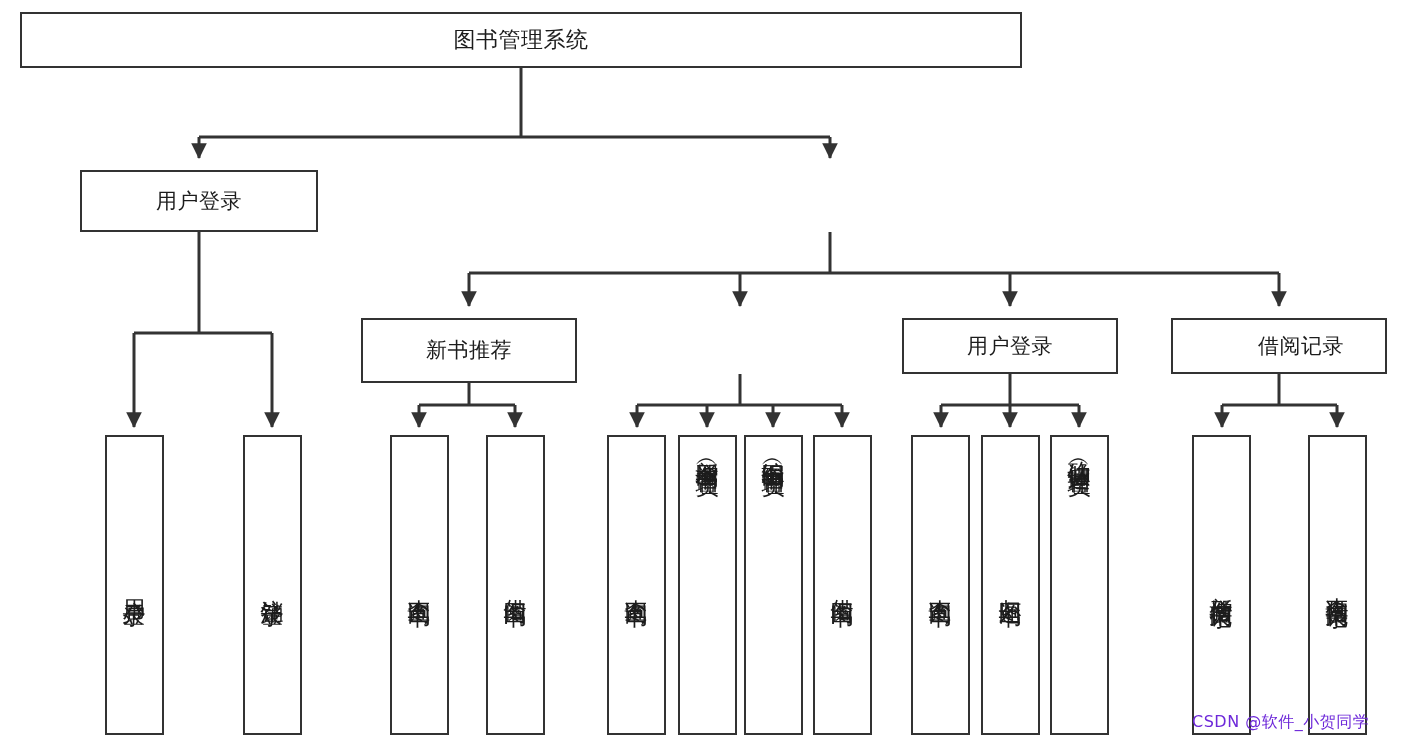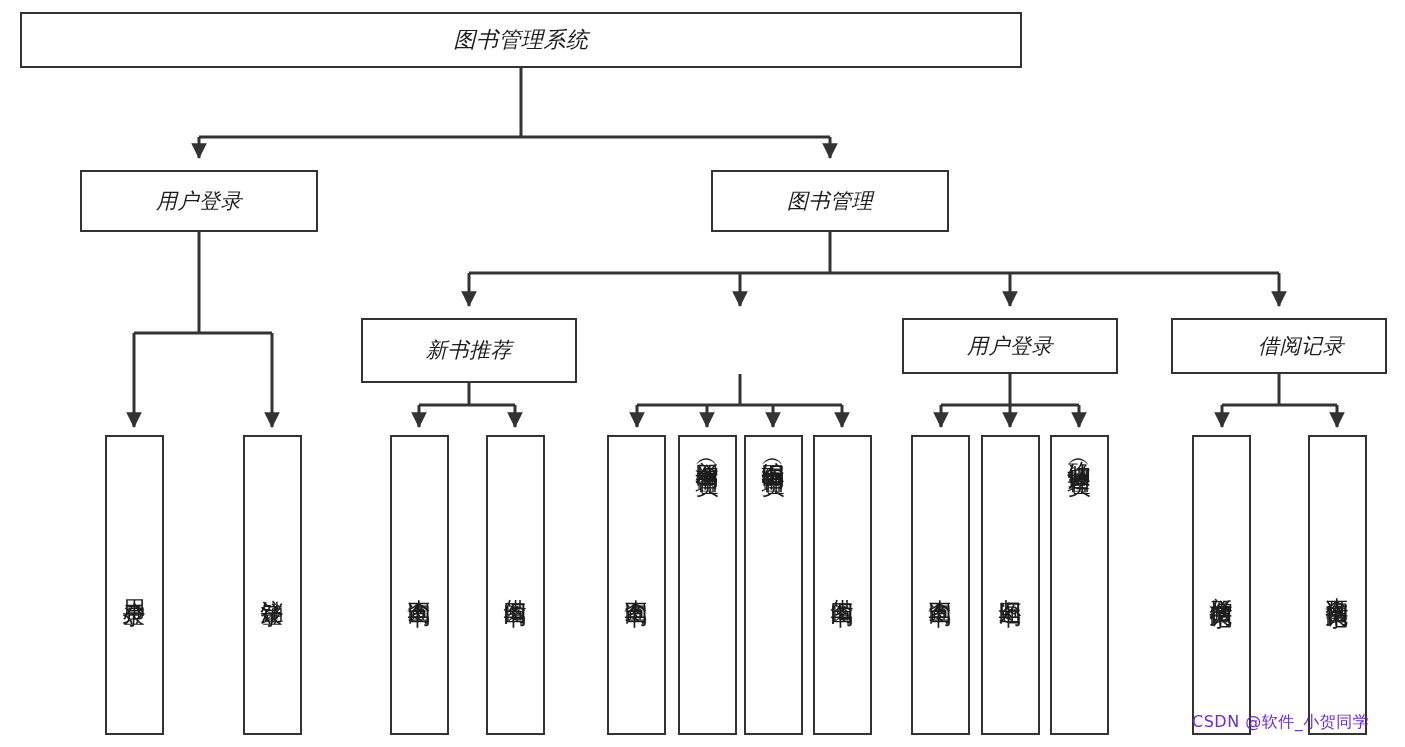--- a/index.html
+++ b/index.html
@@ -39,21 +39,20 @@
   }
   .node-label {
     display: block;
     text-align: center;
     line-height: 1.18;
     letter-spacing: 0.5px;
     white-space: nowrap;
   }
   .node.horizontal .node-label {
     font-size: 21px;
-    font-style: italic;
   }
   .node.root .node-label {
     font-size: 22px;
   }
   .node.vertical {
     align-items: flex-start;
     justify-content: center;
     padding-top: 6px;
   }
   .node.vertical .node-label {
@@ -135,23 +134,20 @@
     </g>
   </svg>
 
   <div class="node horizontal root" style="left:20px; top:12px; width:1002px; height:56px;">
     <span class="node-label">图书管理系统</span>
   </div>
 
   <div class="node horizontal" style="left:80px; top:170px; width:238px; height:62px;">
     <span class="node-label">用户登录</span>
   </div>
-  <div class="node horizontal" style="left:711px; top:170px; width:238px; height:62px;">
-    <span class="node-label">图书管理</span>
-  </div>
 
   <div class="node horizontal" style="left:361px; top:318px; width:216px; height:65px;">
     <span class="node-label">新书推荐</span>
   </div>
   <div class="node horizontal" style="left:902px; top:318px; width:216px; height:56px;">
     <span class="node-label">用户登录</span>
   </div>
   <div class="node horizontal" style="left:1171px; top:318px; width:216px; height:56px;padding-left:44px;">
     <span class="node-label">借阅记录</span>
   </div>

